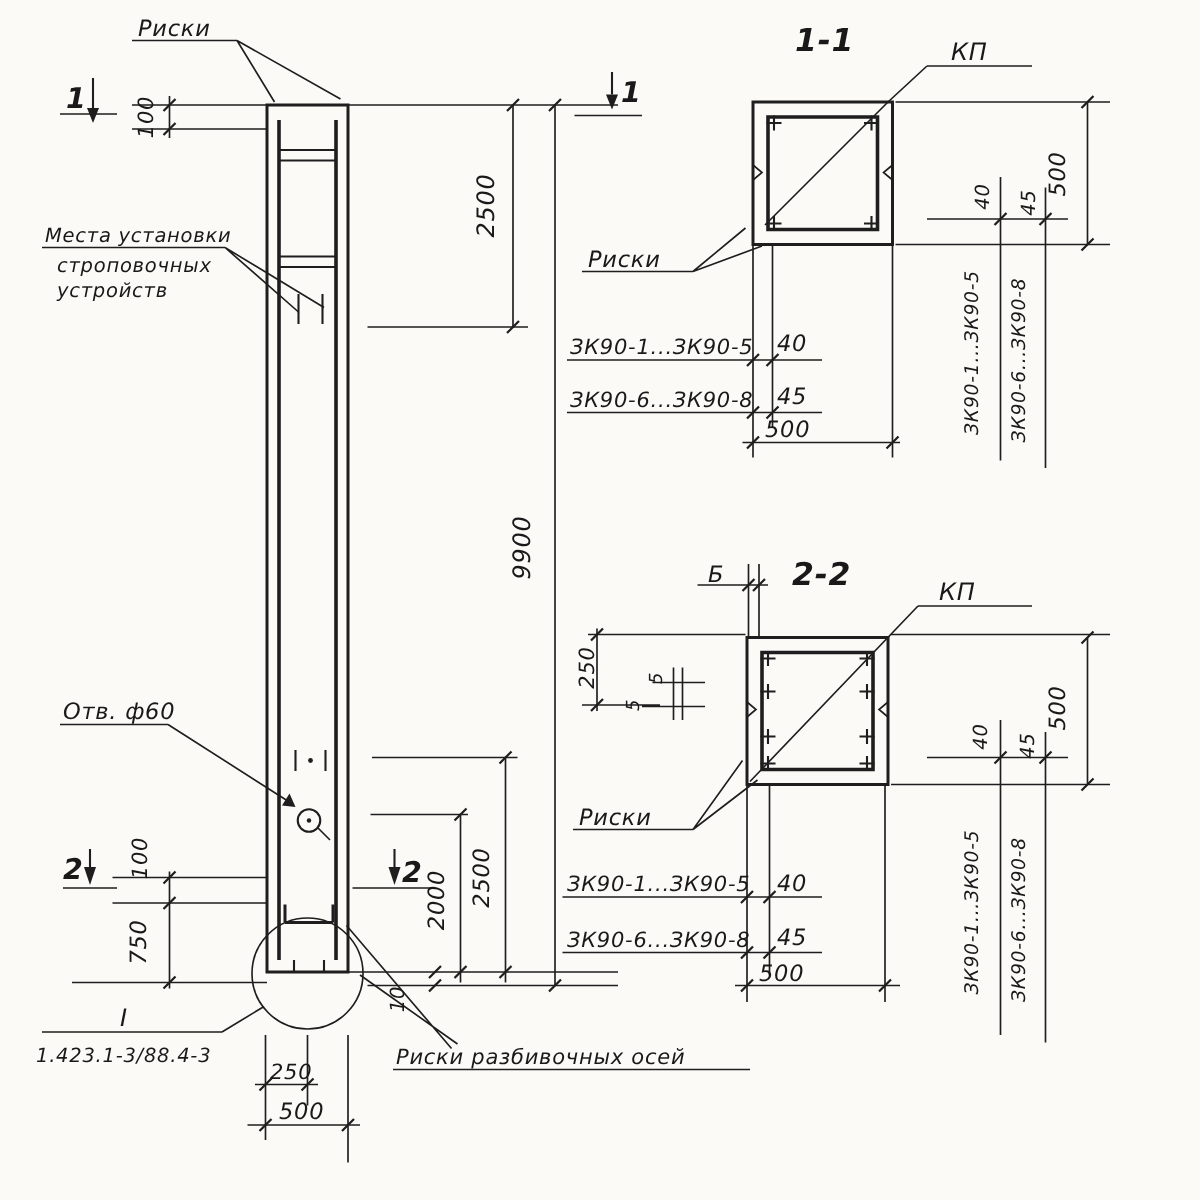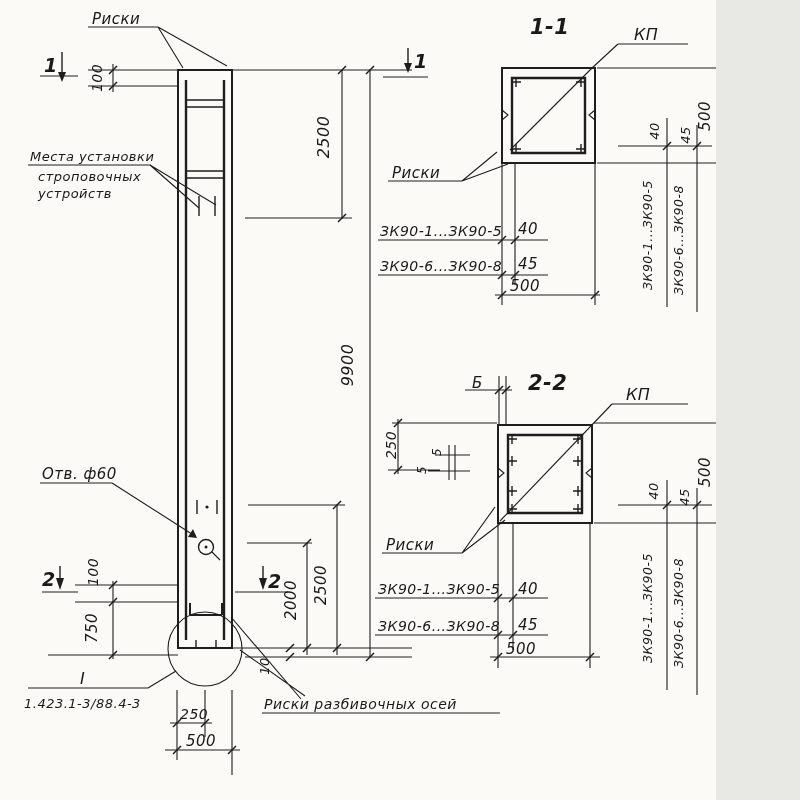--- a/index.html
+++ b/index.html
@@ -1,18 +1,18 @@
 <!DOCTYPE html>
 <html><head>
 <meta charset="utf-8">
 <style>
   html,body{margin:0;padding:0;background:#e8e8e4;}
   .sheet{
     position:relative;
-    width:716px;height:800px;
+    width:800px;height:800px;
     background:#fbfaf7;
     overflow:hidden;
     font-family:"DejaVu Sans", sans-serif;
   }
   svg{position:absolute;left:0;top:0;}
   .ln{stroke:#1e1e1e;fill:none;}
   .w1{stroke-width:1.1;}
   .w14{stroke-width:1.4;}
   .w2{stroke-width:2;}
   .w24{stroke-width:2.4;}

